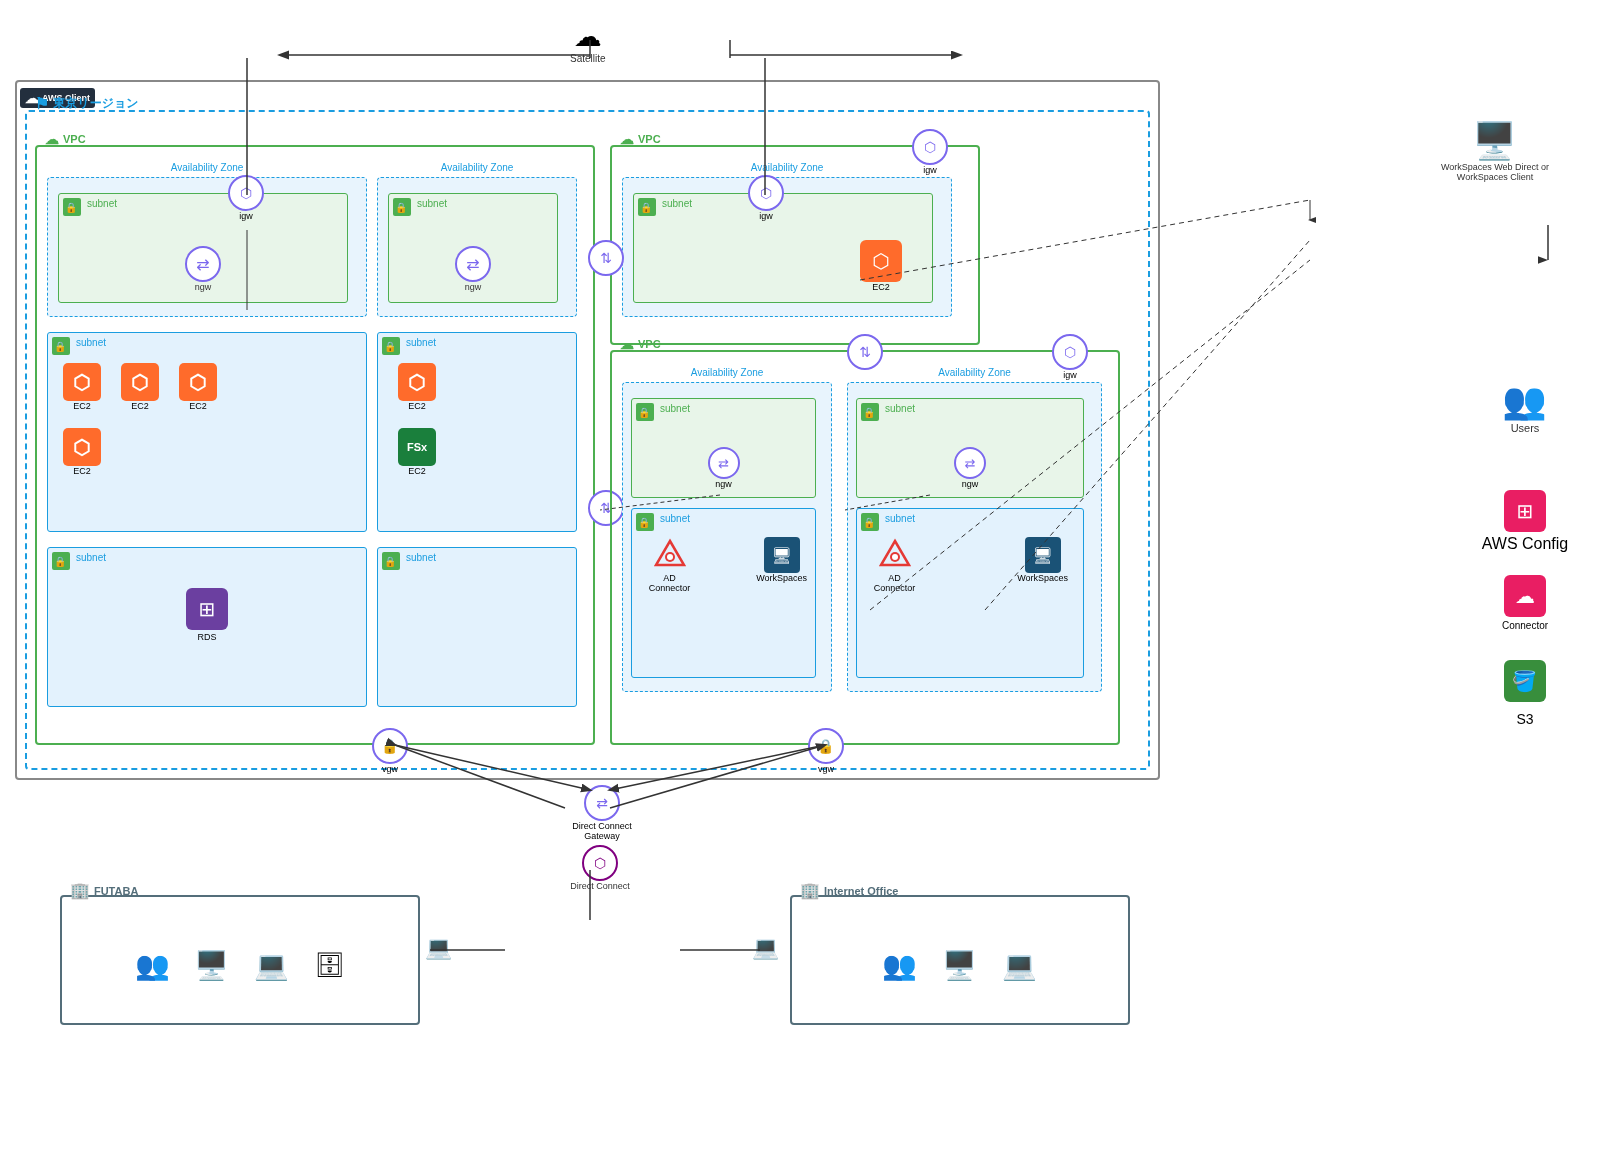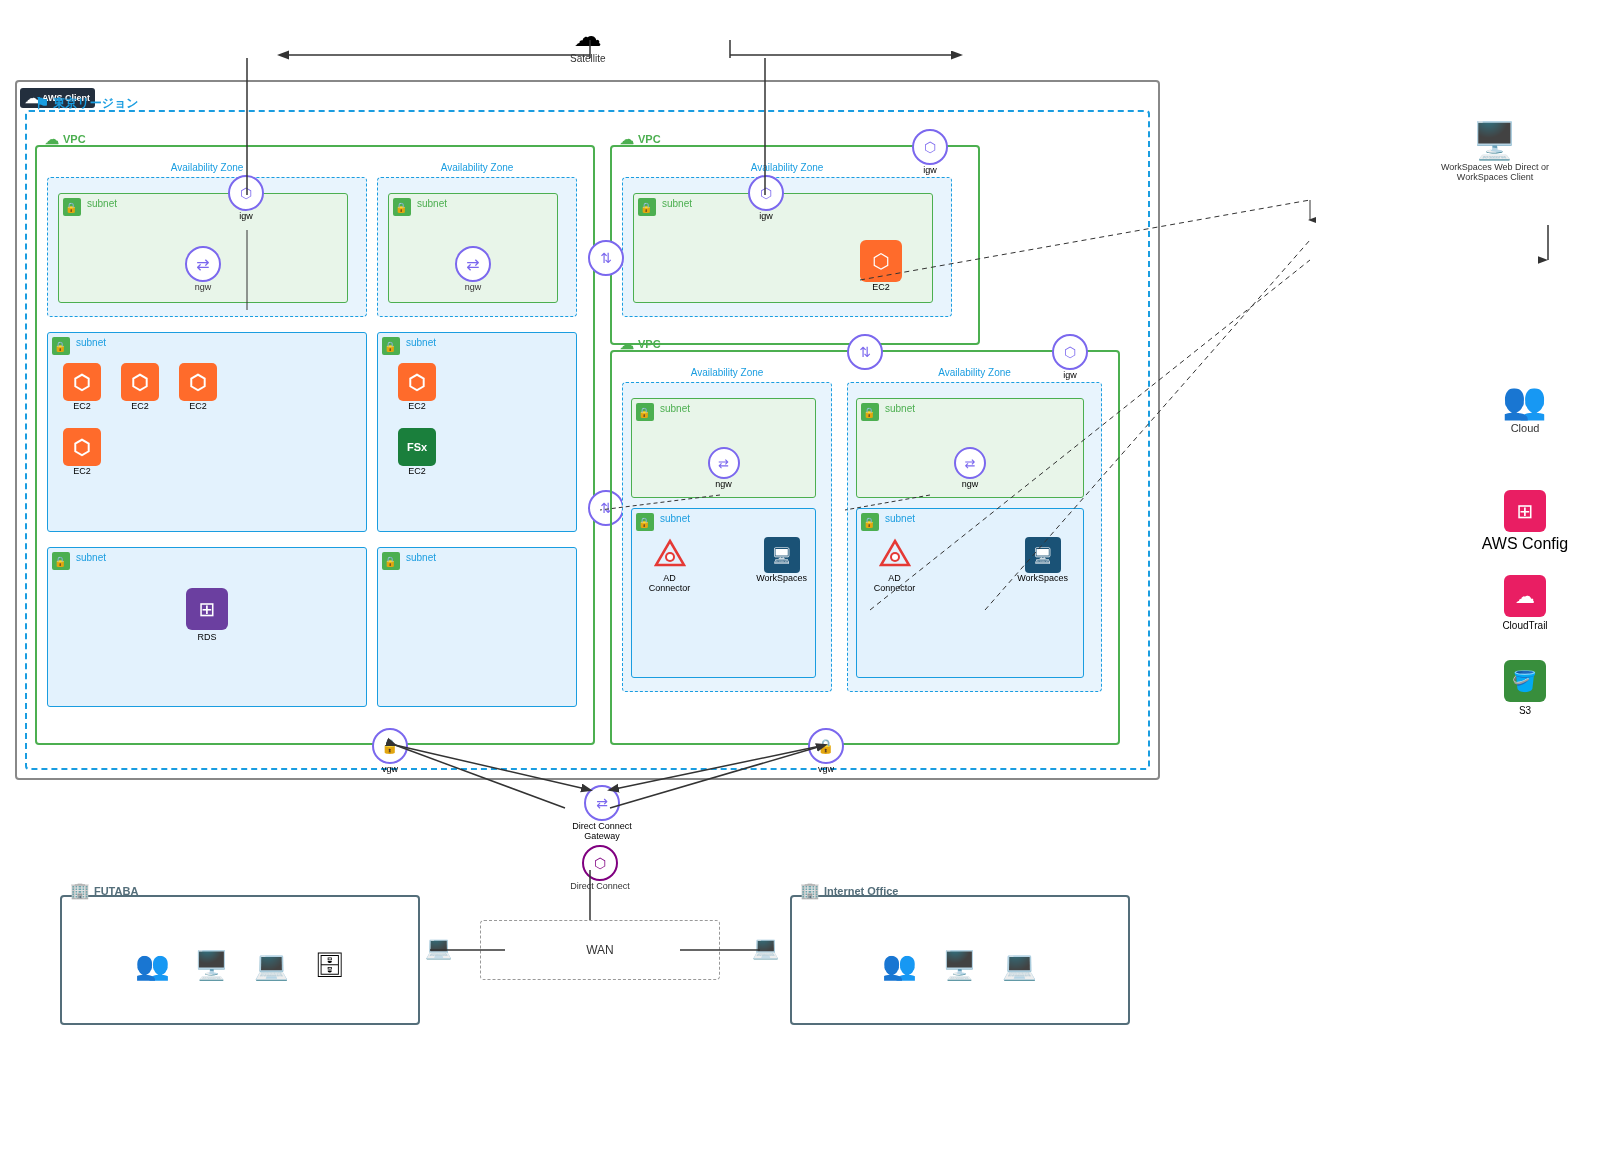--- a/index.html
+++ b/index.html
@@ -487,23 +487,20 @@
     <div style="width:36px; height:36px; border-radius:50%; border:2px solid #7b68ee; background:#fff; display:flex; align-items:center; justify-content:center; font-size:14px; color:#7b68ee; margin:0 auto;">⇄</div>
     <div style="font-size:9px; white-space:pre-line; text-align:center;">Direct Connect
 Gateway</div>
   </div>
 
   <div style="position:absolute; top:845px; left:560px; text-align:center; width:80px;">
     <div style="width:36px; height:36px; border-radius:50%; border:2px solid purple; background:#fff; display:flex; align-items:center; justify-content:center; font-size:14px; color:purple; margin:0 auto;">⬡</div>
     <div style="font-size:9px; color:#333;">Direct Connect</div>
   </div>
 
-  <div style="position:absolute; top:920px; left:480px; width:240px; height:60px; border:1.5px dashed #999; border-radius:4px; display:flex; align-items:center; justify-content:center;">
-    <span style="font-size:12px; color:#333;">WAN</span>
-  </div>
 
   <div style="position:absolute; top:895px; left:60px; width:360px; height:130px; border:2px solid #546e7a; border-radius:4px;">
     <div style="position:absolute; top:-16px; left:8px; font-size:11px; color:#546e7a; font-weight:bold; display:flex; align-items:center; gap:4px;">
       <span style="font-size:16px;">🏢</span>
       <span>FUTABA</span>
     </div>
     <div style="display:flex; justify-content:center; align-items:center; height:100%; gap:25px; padding-top:10px;">
       <div style="text-align:center; font-size:28px;">👥</div>
       <div style="text-align:center; font-size:28px;">🖥️</div>
       <div style="text-align:center; font-size:28px;">💻</div>
@@ -537,31 +534,31 @@
     <line x1="10" y1="0" x2="10" y2="35" stroke="#333" stroke-width="1.5" marker-end="url(#arrowup)"></line>
     <defs>
       <marker id="arrowup" markerWidth="8" markerHeight="8" refX="3" refY="0" orient="auto">
         <path d="M0,8 L6,8 L3,0 z" fill="#333"></path>
       </marker>
     </defs>
   </svg>
 
   <div style="position:absolute; top:380px; right:35px; text-align:center; width:80px;">
     <div style="font-size:36px;">👥</div>
-    <div style="font-size:11px; color:#333;">Cloud</div>
+    <div style="font-size:11px; color:#333;">Users</div>
   </div>
 
   <div style="position:absolute; top:490px; right:25px; text-align:center; width:100px;">
     <div style="width:42px; height:42px; background:#e91e63; border-radius:6px; display:flex; align-items:center; justify-content:center; font-size:20px; color:white; margin:0 auto;">⊞</div>
     <div style="font-size:16px; margin-top:3px;">AWS Config</div>
   </div>
 
   <div style="position:absolute; top:575px; right:25px; text-align:center; width:100px;">
     <div style="width:42px; height:42px; background:#e91e63; border-radius:6px; display:flex; align-items:center; justify-content:center; font-size:20px; color:white; margin:0 auto;">☁</div>
-    <div style="font-size:10px; margin-top:3px;">CloudTrail</div>
+    <div style="font-size:10px; margin-top:3px;">Connector</div>
   </div>
 
   <div style="position:absolute; top:660px; right:25px; text-align:center; width:100px;">
     <div style="width:42px; height:42px; background:#388e3c; border-radius:6px; display:flex; align-items:center; justify-content:center; font-size:20px; color:white; margin:0 auto;">🪣</div>
-    <div style="font-size:10px; margin-top:3px;">S3</div>
+    <div style="font-size:14px; margin-top:9px;">S3</div>
   </div>
 
 </div>
 
 </body></html>

